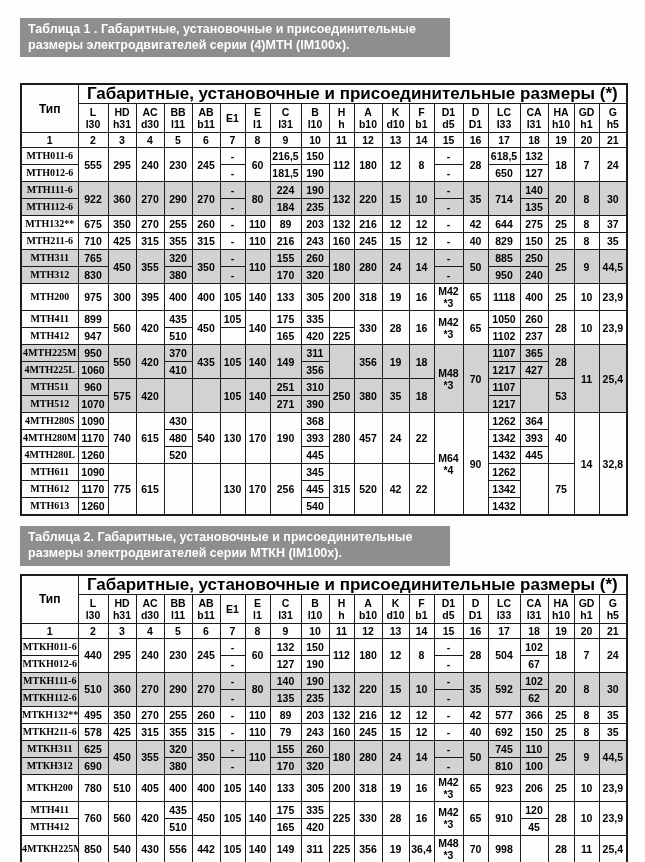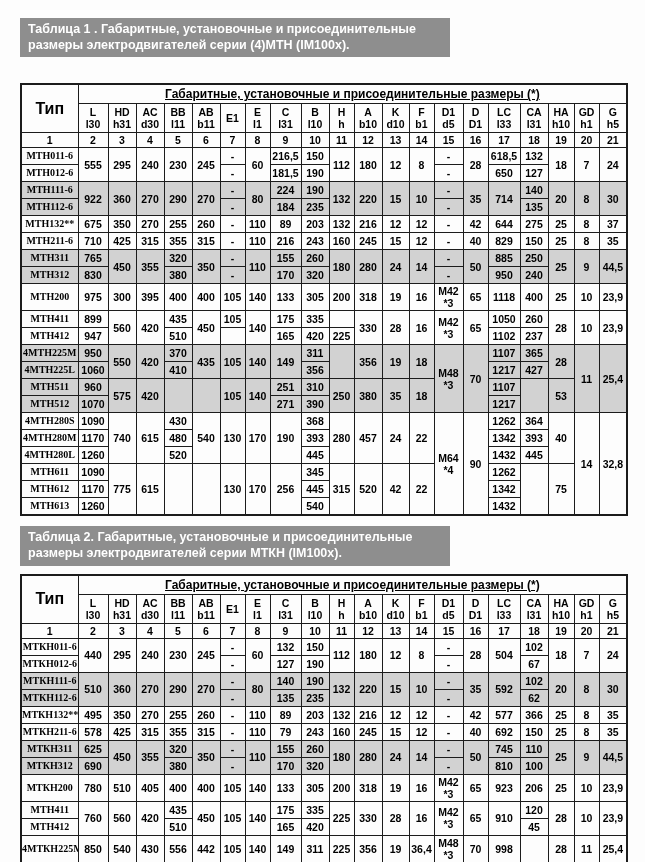--- a/index.html
+++ b/index.html
@@ -6,22 +6,22 @@
   body{font-family:"Liberation Sans",sans-serif;}
   .page{padding:18px 14px 0 20px;}
   .tbar{background:var(--bar,#8e8e8e);color:#fff;font-weight:bold;font-size:12.5px;line-height:1.25;
         padding:4px 8px;width:414px;box-sizing:content-box;}
   .tbar1{margin-bottom:26px;}
   .tbar2{margin:10px 0 8px 0;}
   table{border-collapse:collapse;table-layout:fixed;width:608px;border:2px solid var(--brd,#1c1c1c);}
   th,td{border:1px solid var(--brd,#1c1c1c);text-align:center;vertical-align:middle;
         font-weight:bold;font-size:10.5px;line-height:12px;padding:1px 0;height:14px;
         white-space:pre-line;overflow:hidden;}
-  th.group{font-size:12px;height:16px;text-decoration:underline;}
-  th.type-h{font-size:16px;}
+  th.group{font-size:17px;height:16px;}
+  th.type-h{font-size:12px;}
   th.sub{height:26px;font-size:10.5px;}
   tr.numrow td{height:12px;font-size:10.5px;}
   td.typ{font-size:10px;font-family:Liberation Serif, serif;}
   tr.g td{background:var(--shade,#d2d2d2);}
 </style>
 </head>
 <body>
 
 <div class="page">
   <div class="tbar tbar1">Таблица 1 . Габаритные, установочные и присоединительные размеры электродвигателей серии (4)МТН (IM100x).</div>

